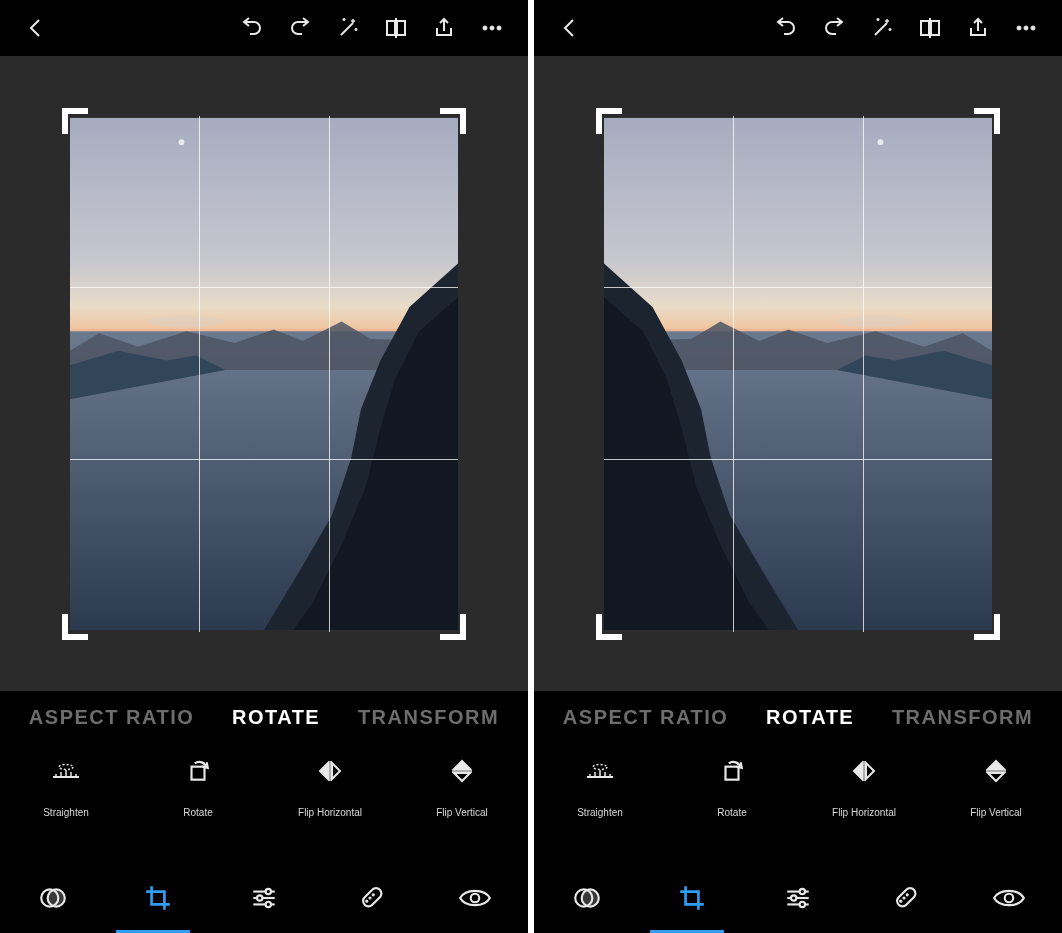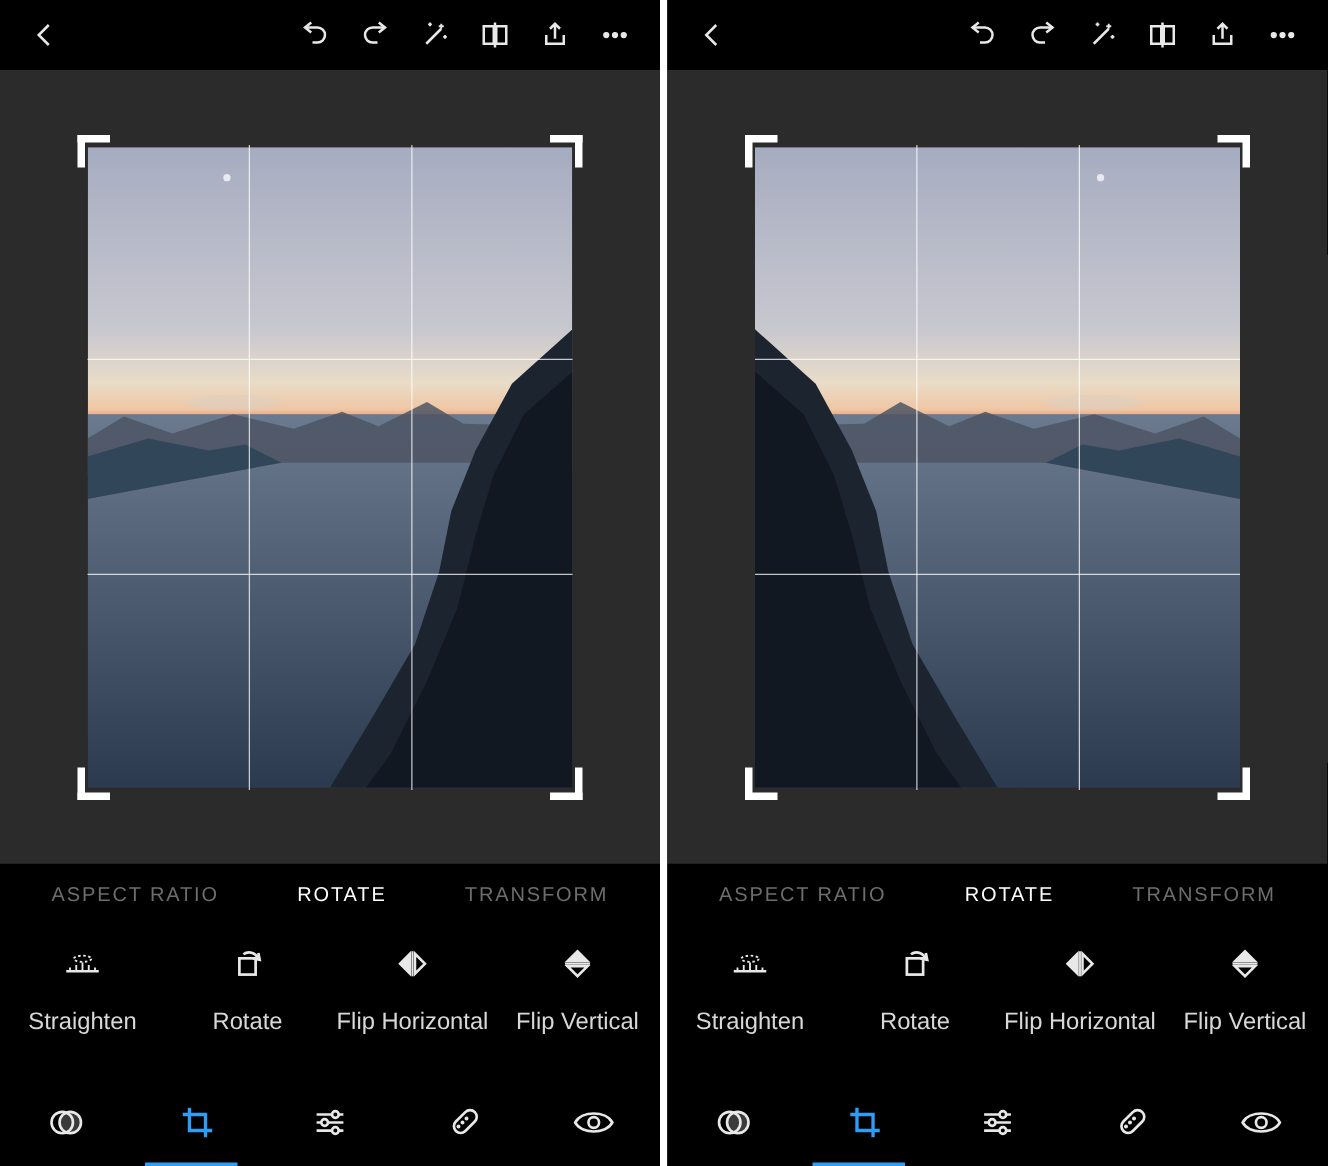--- a/index.html
+++ b/index.html
@@ -26,24 +26,24 @@
   .corner::before, .corner::after { content:""; position:absolute; background:#fff; }
   .c-tl { top:-2px; left:-2px; } .c-tr { top:-2px; right:-2px; }
   .c-bl { bottom:-2px; left:-2px; } .c-br { bottom:-2px; right:-2px; }
   .c-tl::before, .c-tr::before, .c-bl::before, .c-br::before { width:26px; height:6px; }
   .c-tl::after,  .c-tr::after,  .c-bl::after,  .c-br::after  { width:6px; height:26px; }
   .c-tl::before{top:0;left:0;} .c-tl::after{top:0;left:0;}
   .c-tr::before{top:0;right:0;} .c-tr::after{top:0;right:0;}
   .c-bl::before{bottom:0;left:0;} .c-bl::after{bottom:0;left:0;}
   .c-br::before{bottom:0;right:0;} .c-br::after{bottom:0;right:0;}
   .modes { height:52px; background:#000; display:flex; align-items:center; justify-content:space-around; padding:0 10px; }
-  .mode { font-size:16px; font-weight:400; letter-spacing:1.5px; color:#6d6d6d; }
+  .mode { font-size:20px; font-weight:700; letter-spacing:1.5px; color:#6d6d6d; }
   .mode.active { color:#fff; }
   .tools { height:120px; background:#000; display:flex; align-items:flex-start; justify-content:space-around; padding-top:12px; }
-  .tool { display:flex; flex-direction:column; align-items:center; width:25%; color:#d8d8d8; font-size:19px; text-align:center; gap:20px;}
+  .tool { display:flex; flex-direction:column; align-items:center; width:25%; color:#d8d8d8; font-size:10px; text-align:center; gap:20px;}
   .tool .ic { height:32px; display:flex; align-items:center; justify-content:center; }
   .tool svg { stroke:#e8e8e8; fill:none; }
   .bottombar { height:70px; background:#000; display:flex; align-items:center; justify-content:space-around; position:relative;}
   .bbtn { width:20%; height:100%; display:flex; align-items:center; justify-content:center; }
   .bbtn svg { stroke:#e8e8e8; fill:none; }
   .bbtn.active svg { stroke:#2f9df4; }
   .underline { position:absolute; bottom:-2px; height:5px; background:#2f9df4; left:22%; width:14%; }
 </style>
 </head>
 <body>

